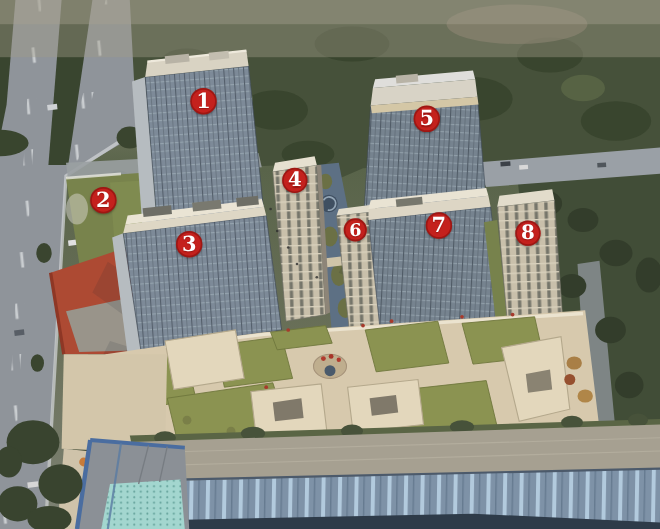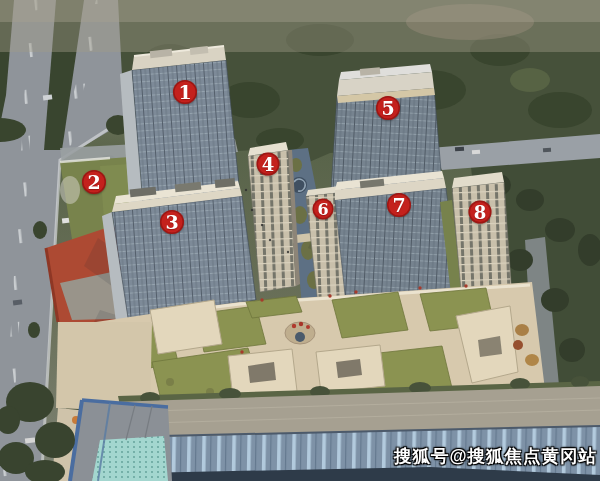--- a/index.html
+++ b/index.html
@@ -341,15 +341,14 @@
       <div class="marker" style="left: 185px; top: 92px; width: 24px; height: 24px; font-size: 19px; background: rgb(196, 33, 29); color: rgb(255, 255, 255);">1</div>
       <div class="marker" style="left: 94px; top: 182px; width: 24px; height: 24px; font-size: 19px; background: rgb(196, 33, 29); color: rgb(255, 255, 255);">2</div>
       <div class="marker" style="left: 172px; top: 222px; width: 24px; height: 24px; font-size: 19px; background: rgb(196, 33, 29); color: rgb(255, 255, 255);">3</div>
       <div class="marker" style="left: 268px; top: 164px; width: 23px; height: 23px; font-size: 18px; background: rgb(196, 33, 29); color: rgb(255, 255, 255);">4</div>
       <div class="marker" style="left: 388px; top: 108px; width: 24px; height: 24px; font-size: 19px; background: rgb(196, 33, 29); color: rgb(255, 255, 255);">5</div>
       <div class="marker" style="left: 323px; top: 209px; width: 21px; height: 21px; font-size: 16px; background: rgb(196, 33, 29); color: rgb(255, 255, 255);">6</div>
       <div class="marker" style="left: 399px; top: 205px; width: 24px; height: 24px; font-size: 19px; background: rgb(196, 33, 29); color: rgb(255, 255, 255);">7</div>
       <div class="marker" style="left: 480px; top: 212px; width: 23px; height: 23px; font-size: 18px; background: rgb(196, 33, 29); color: rgb(255, 255, 255);">8</div>
     </div>
 
-<div class="watermark">搜狐号@搜狐焦点黄冈站</div>
 
 </div>
 
 </body></html>

